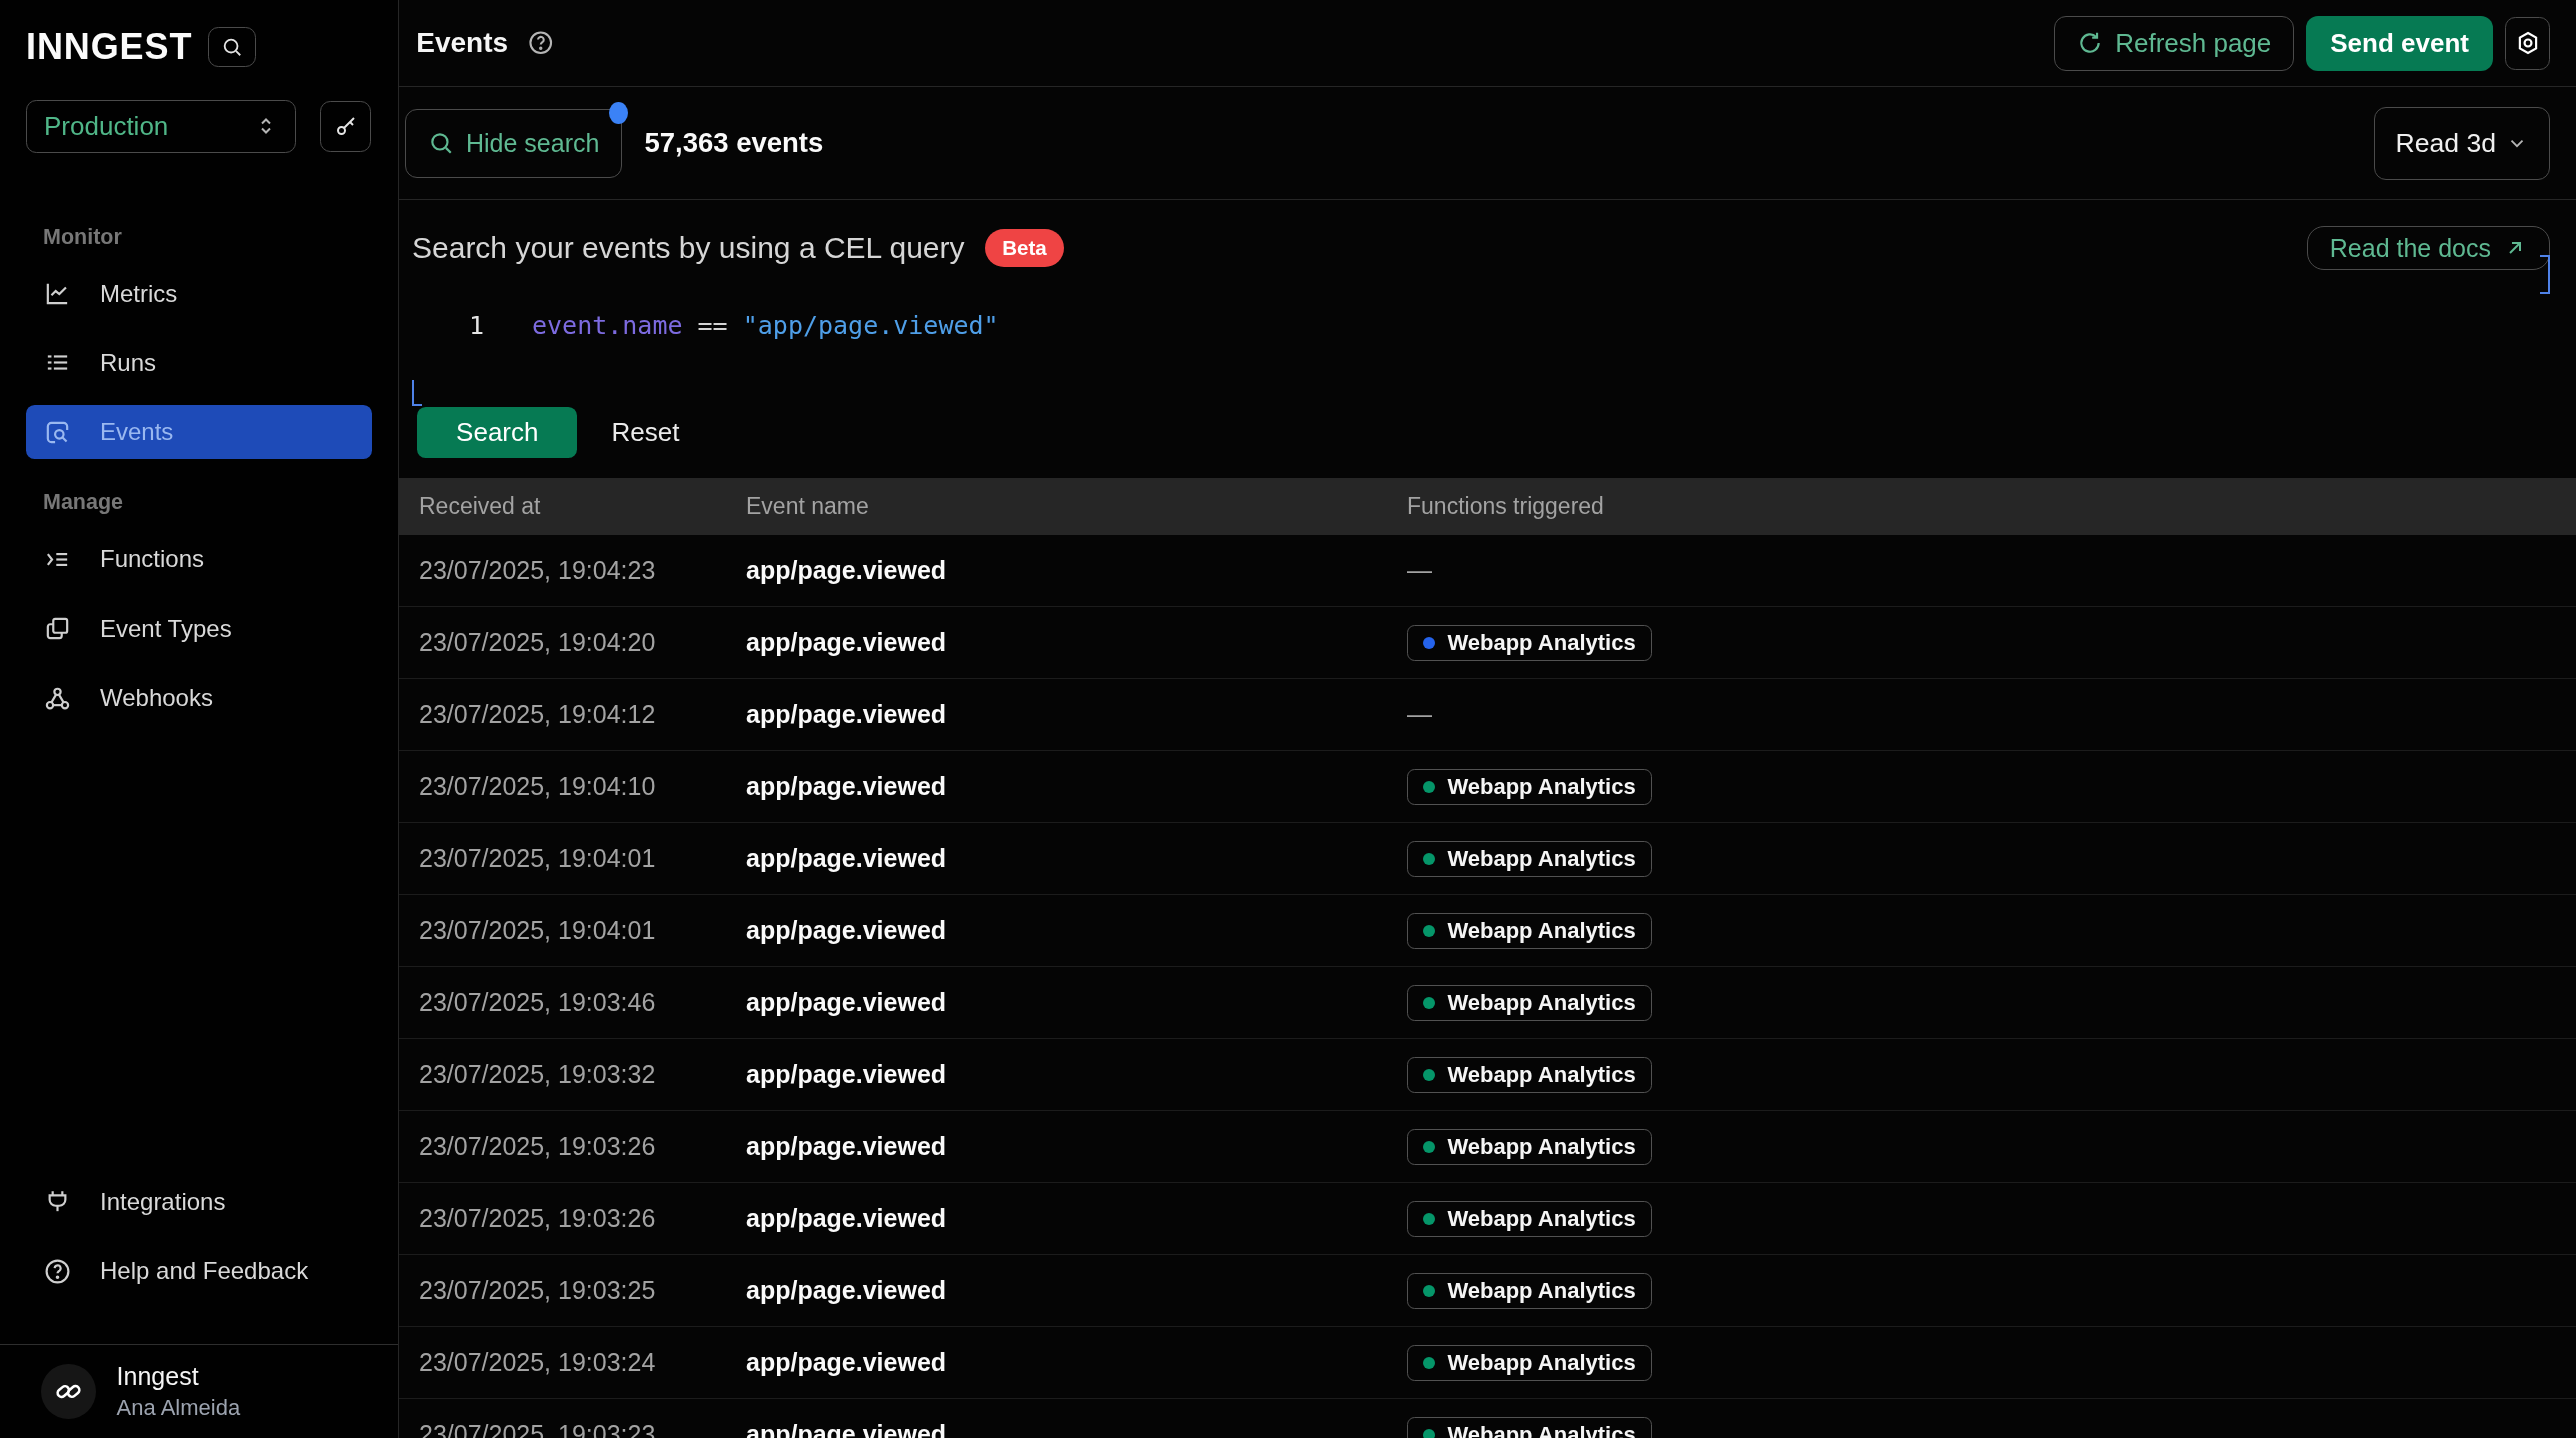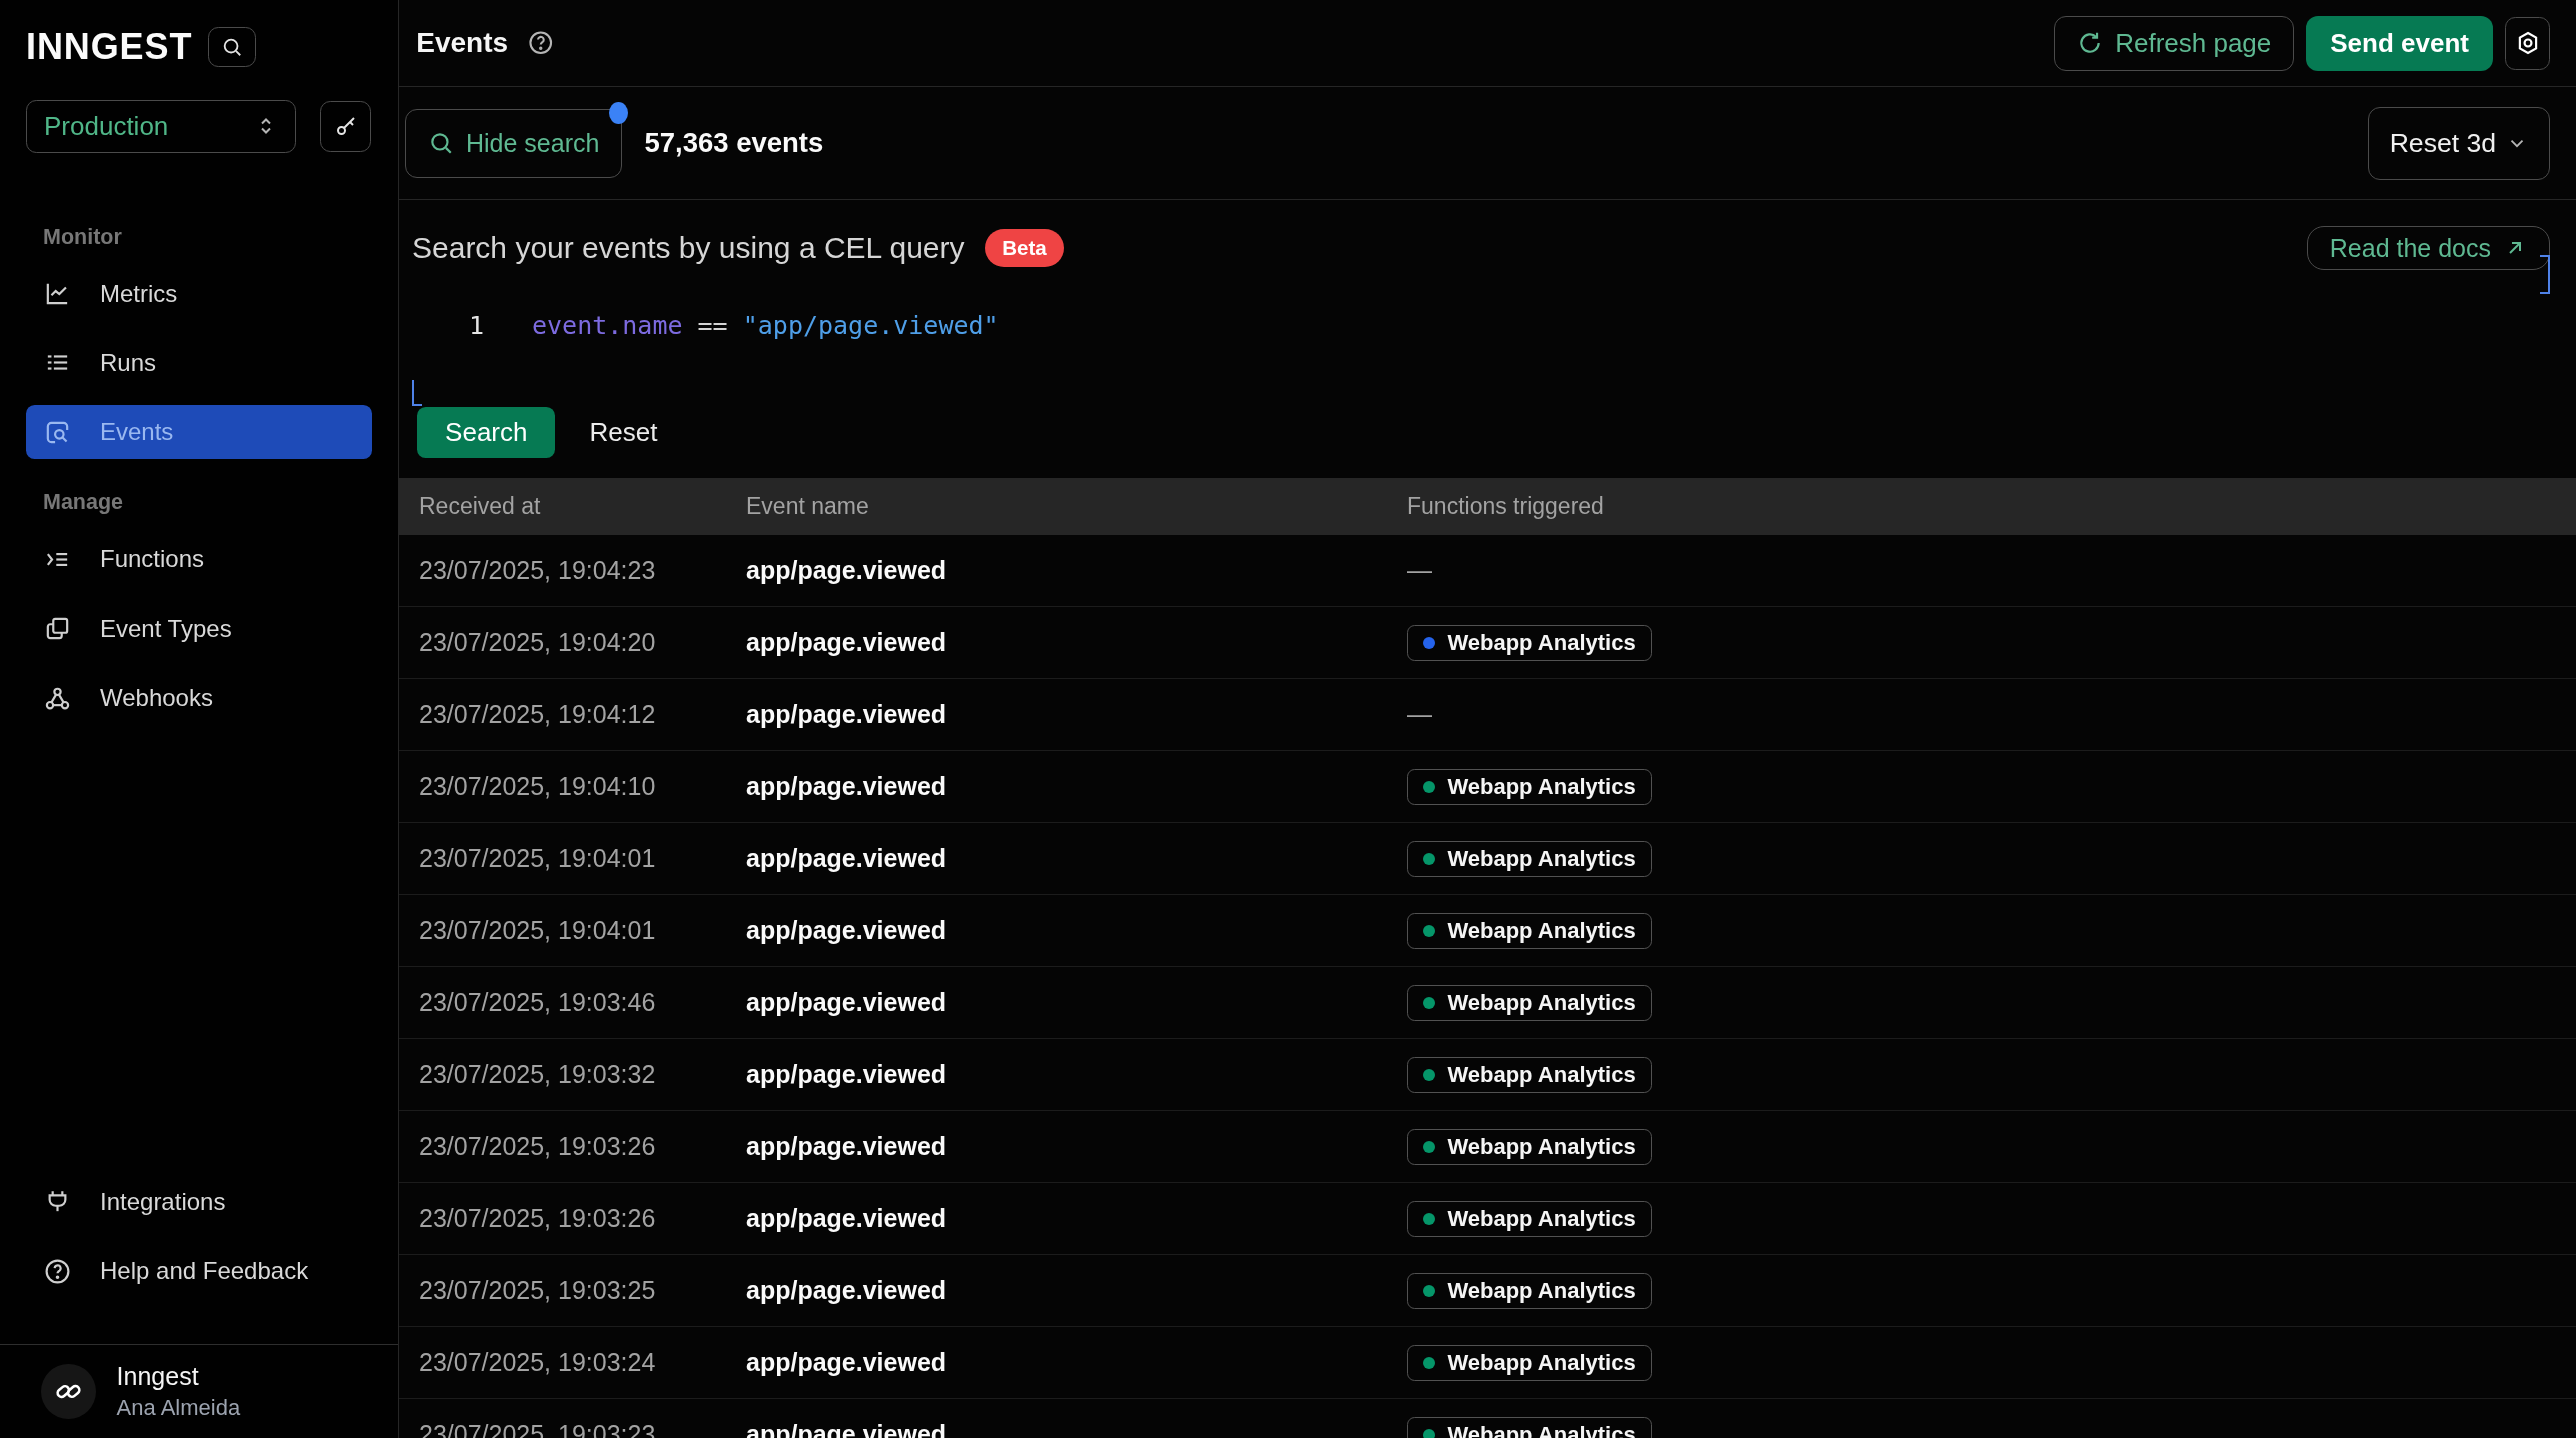--- a/index.html
+++ b/index.html
@@ -114,21 +114,21 @@
     position:absolute; left:0px; top:69px; width:10.3px; height:26px;
     border-left:2.6px solid #4f82e8; border-bottom:2.6px solid #4f82e8;
   }
   .editor-corner-right {
     position:absolute; right:0px; top:-56px; width:10.3px; height:39px;
     border-right:2.6px solid #4f82e8; border-bottom:2.6px solid #4f82e8; border-top:2.6px solid #4f82e8;
   }
   .panel-actions { display:flex; align-items:center; gap:34px; margin-top:1.7px; padding-left:5.1px; }
   .search-btn {
     background:#067a53; color:#fff; border:none; border-radius:8.6px; height:51px;
-    padding:0 28px; font-size:26px; cursor:pointer;
+    padding:0 39px; font-size:26px; cursor:pointer;
   }
   .reset-btn { background:none; border:none; color:#ececec; font-size:26px; cursor:pointer; }
 
   
   .table { flex:1; overflow:hidden; display:flex; flex-direction:column; }
   .thead {
     background:#262626; height:57px; display:flex; align-items:center;
     color:#a3a3a3; font-size:23px; flex:0 0 57px;
   }
   .c1 { width:347px; padding-left:20px; }
@@ -345,21 +345,21 @@
           <svg width="26" height="26" viewBox="0 0 24 24" fill="none" stroke="currentColor" stroke-width="2">
               <circle cx="11" cy="11" r="7"></circle>
               <path d="M16.5 16.5 21 21"></path>
             </svg>
         </span>
         <span>Hide search</span>
         <span class="notif-dot"></span>
       </button>
       <div class="events-count">57,363 events</div>
       <button class="range-btn">
-        <span>Reset 3d</span>
+        <span>Read 3d</span>
         <span>
           <svg width="22" height="22" viewBox="0 0 24 24" fill="none" stroke="#b5b5b5" stroke-width="2">
               <path d="M6 9.5 12 15.5 18 9.5"></path>
             </svg>
         </span>
       </button>
     </div>
 
     <div class="search-panel">
       <div class="panel-head">

